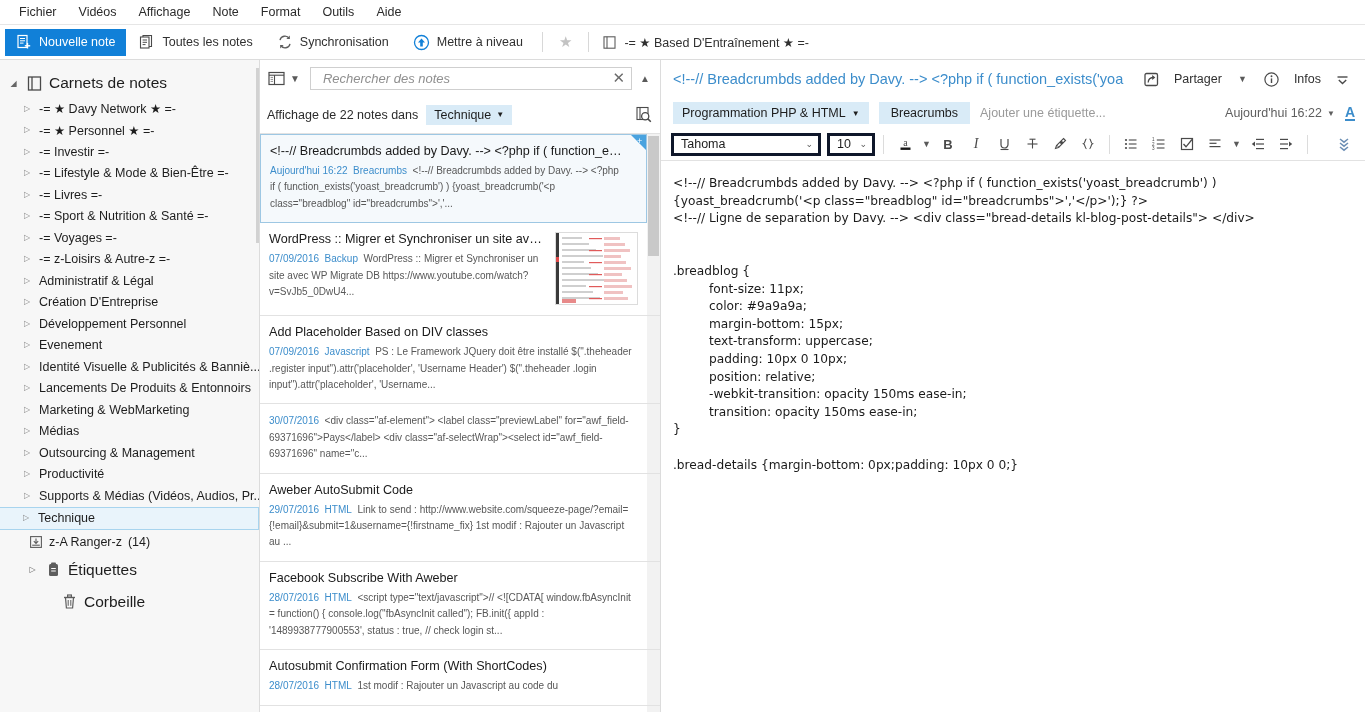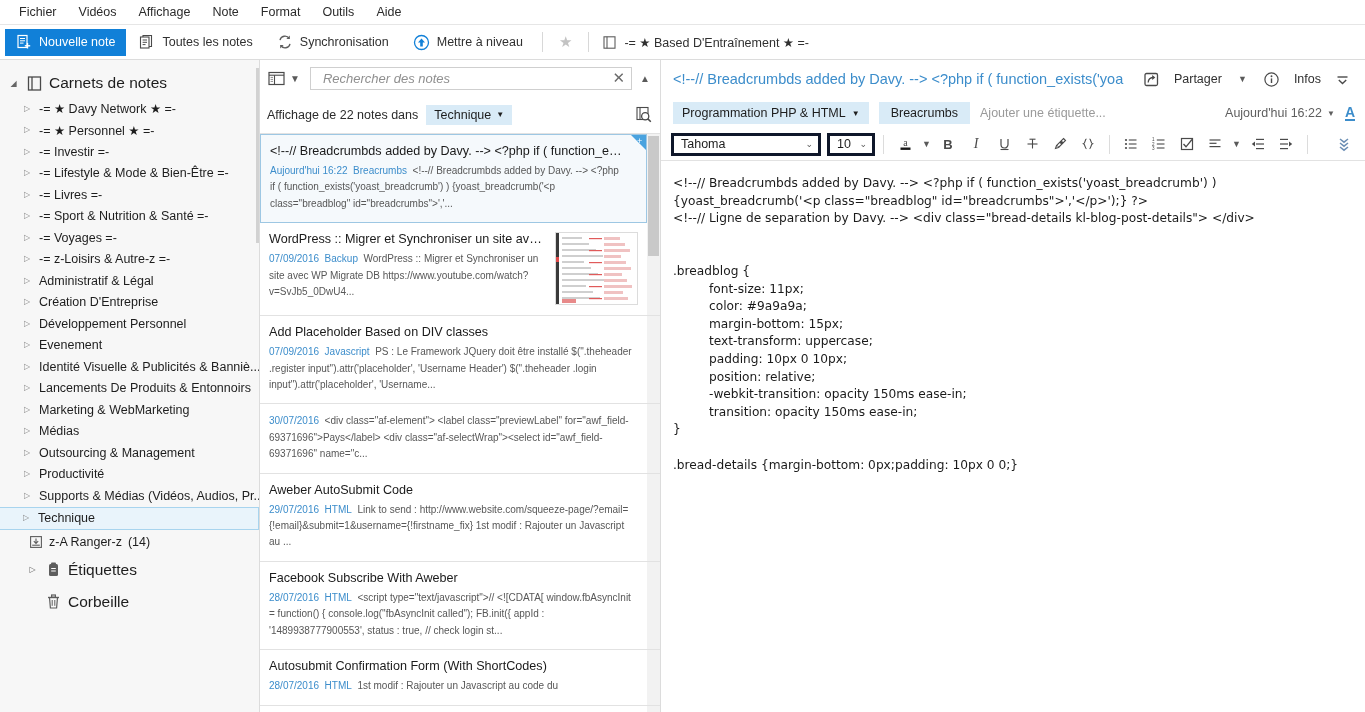--- a/index.html
+++ b/index.html
@@ -436,21 +436,21 @@
           <svg width="17" height="17" viewBox="0 0 17 17">
               <rect x="4" y="3" width="9" height="12" rx="1.5" fill="#5d5d5d"></rect>
               <rect x="6" y="1.5" width="5" height="3.4" rx="1" fill="#5d5d5d"></rect>
               <line x1="6.2" y1="7.5" x2="10.8" y2="7.5" stroke="#fff" stroke-width="1"></line>
               <line x1="6.2" y1="10" x2="10.8" y2="10" stroke="#fff" stroke-width="1"></line>
             </svg>
         </span>
         <span class="lbl">Étiquettes</span>
       </div>
 
-      <div class="sb-big" style="padding-left:26px">
+      <div class="sb-big" style="padding-left:42px">
         <span class="tw"></span>
         <span class="icn">
           <svg width="17" height="17" viewBox="0 0 17 17">
               <path d="M4.5 4.5 L12.5 4.5 L11.6 15 L5.4 15 Z" fill="none" stroke="#5d5d5d" stroke-width="1.2"></path>
               <line x1="3" y1="4.5" x2="14" y2="4.5" stroke="#5d5d5d" stroke-width="1.4"></line>
               <rect x="6.6" y="2" width="3.8" height="2.2" fill="none" stroke="#5d5d5d" stroke-width="1.2"></rect>
               <line x1="7.2" y1="7" x2="7.2" y2="12.8" stroke="#5d5d5d" stroke-width="1"></line>
               <line x1="9.8" y1="7" x2="9.8" y2="12.8" stroke="#5d5d5d" stroke-width="1"></line>
             </svg>
         </span>

